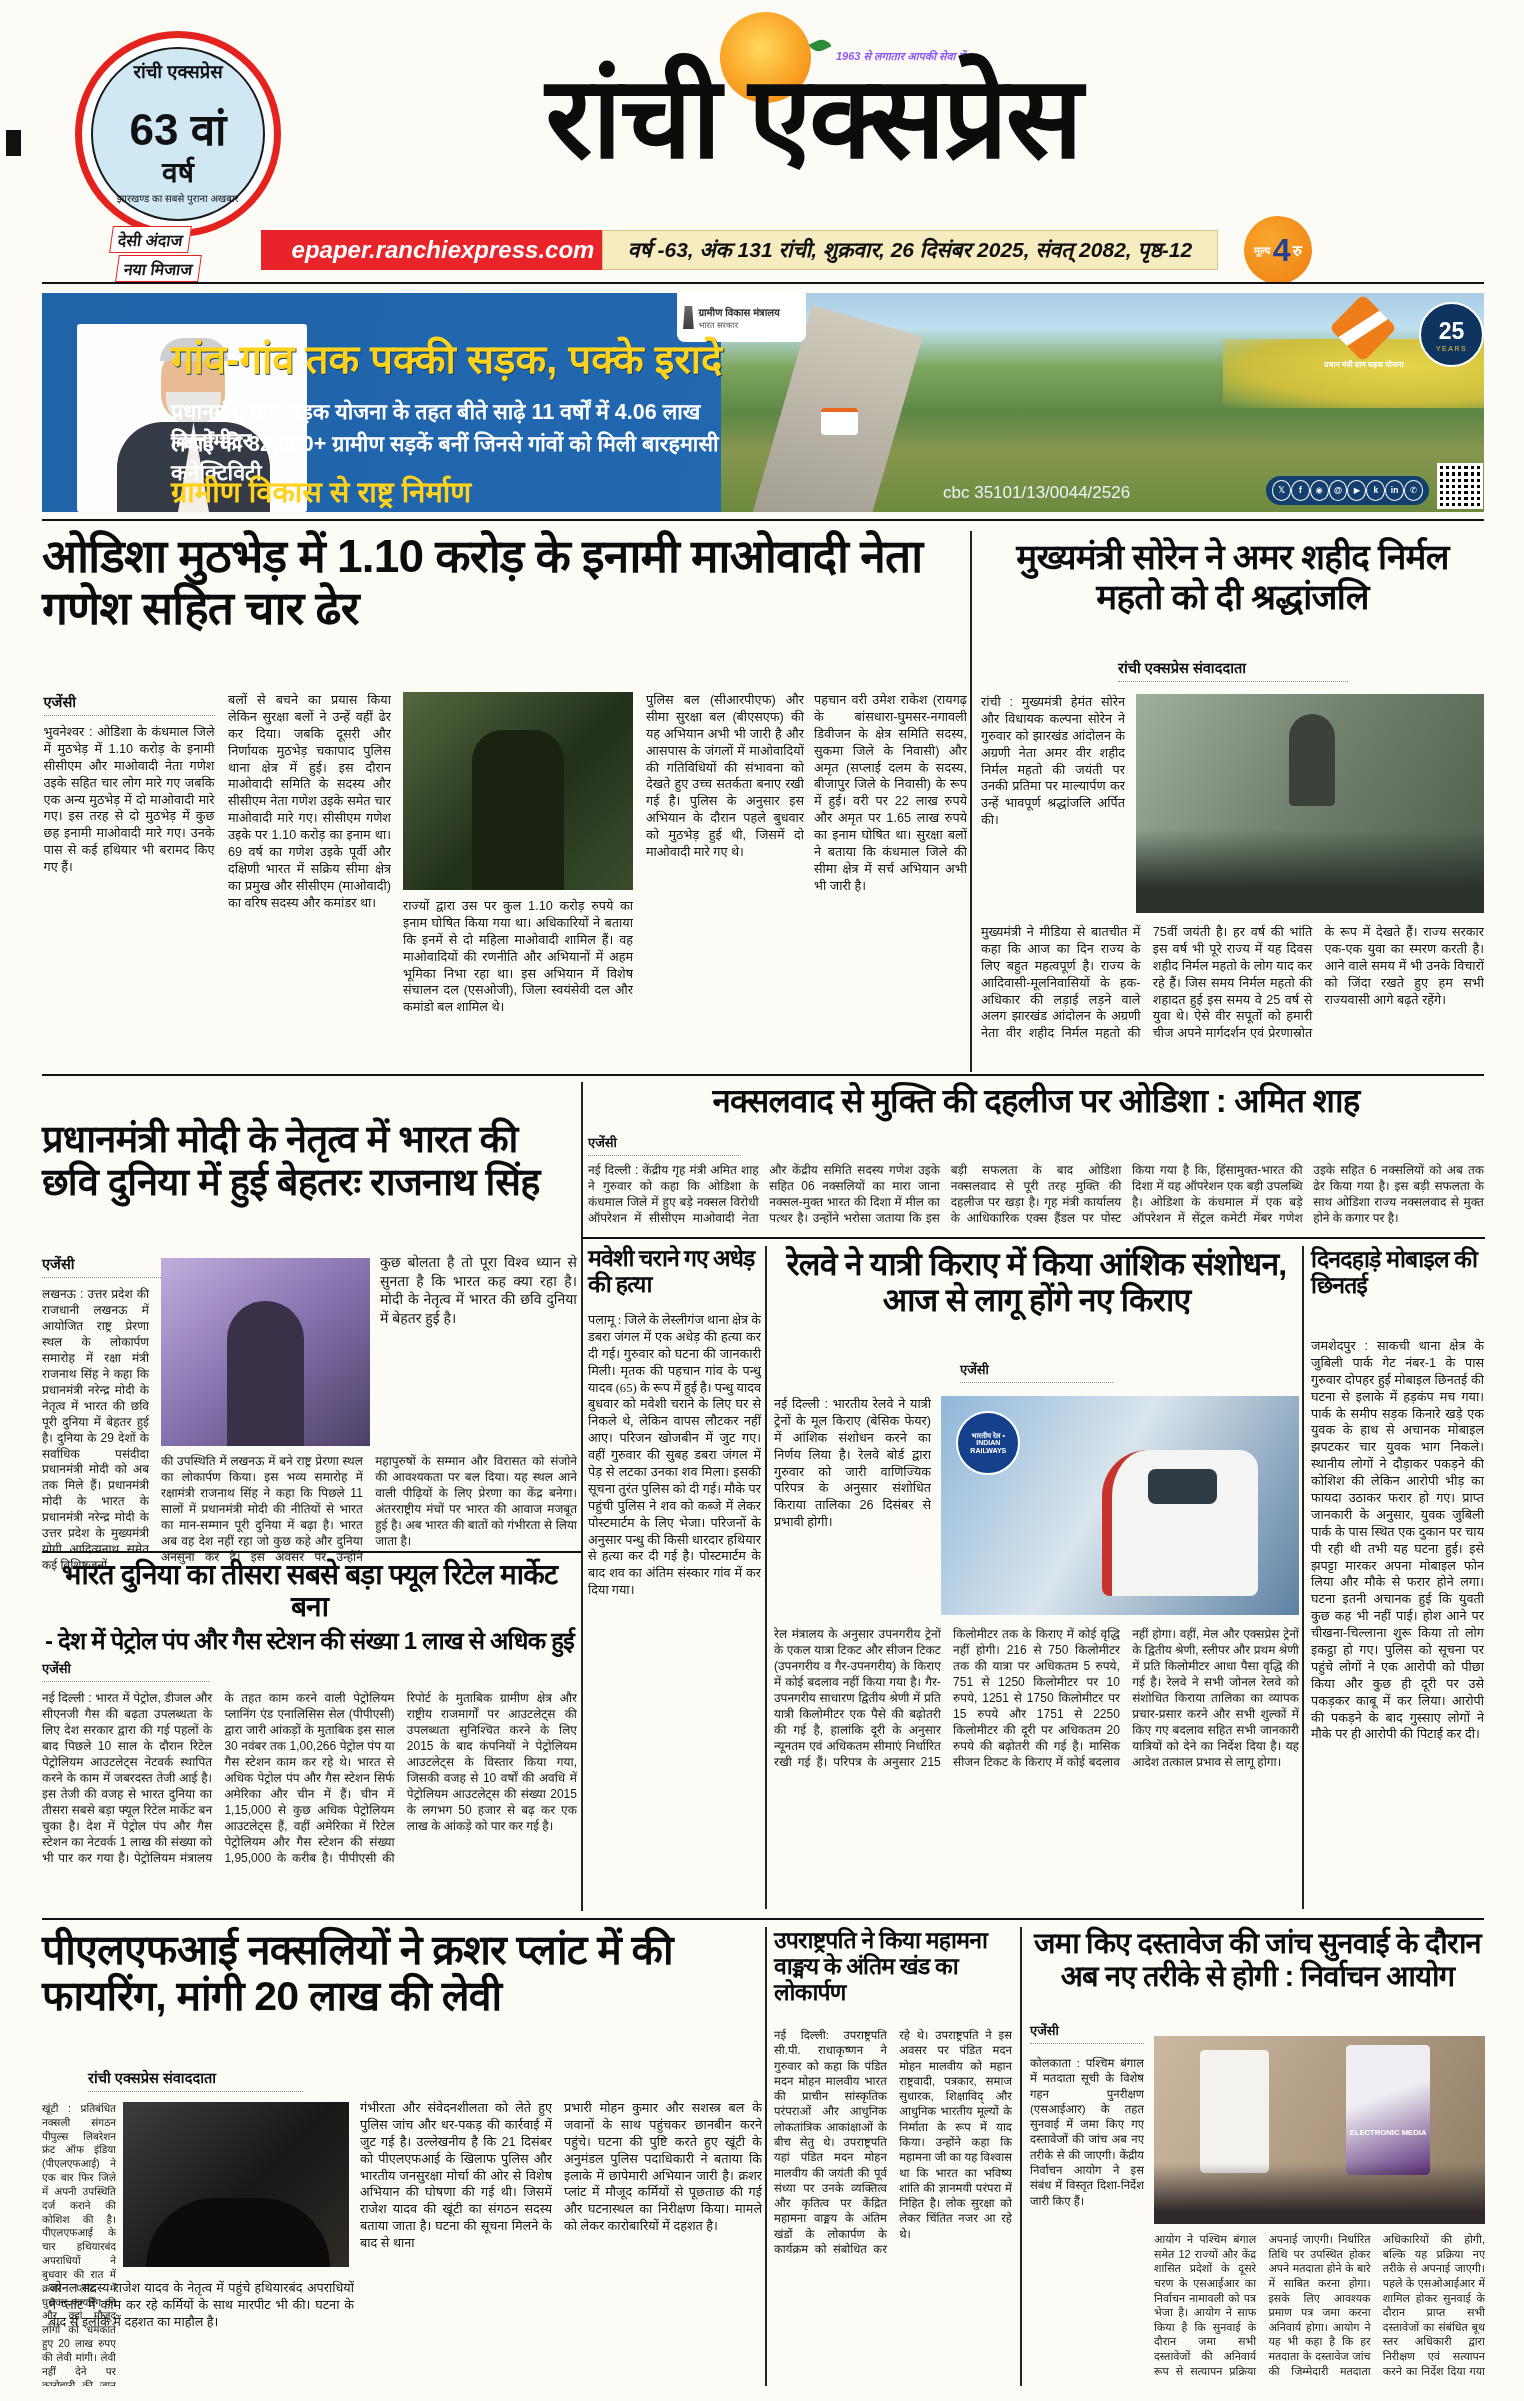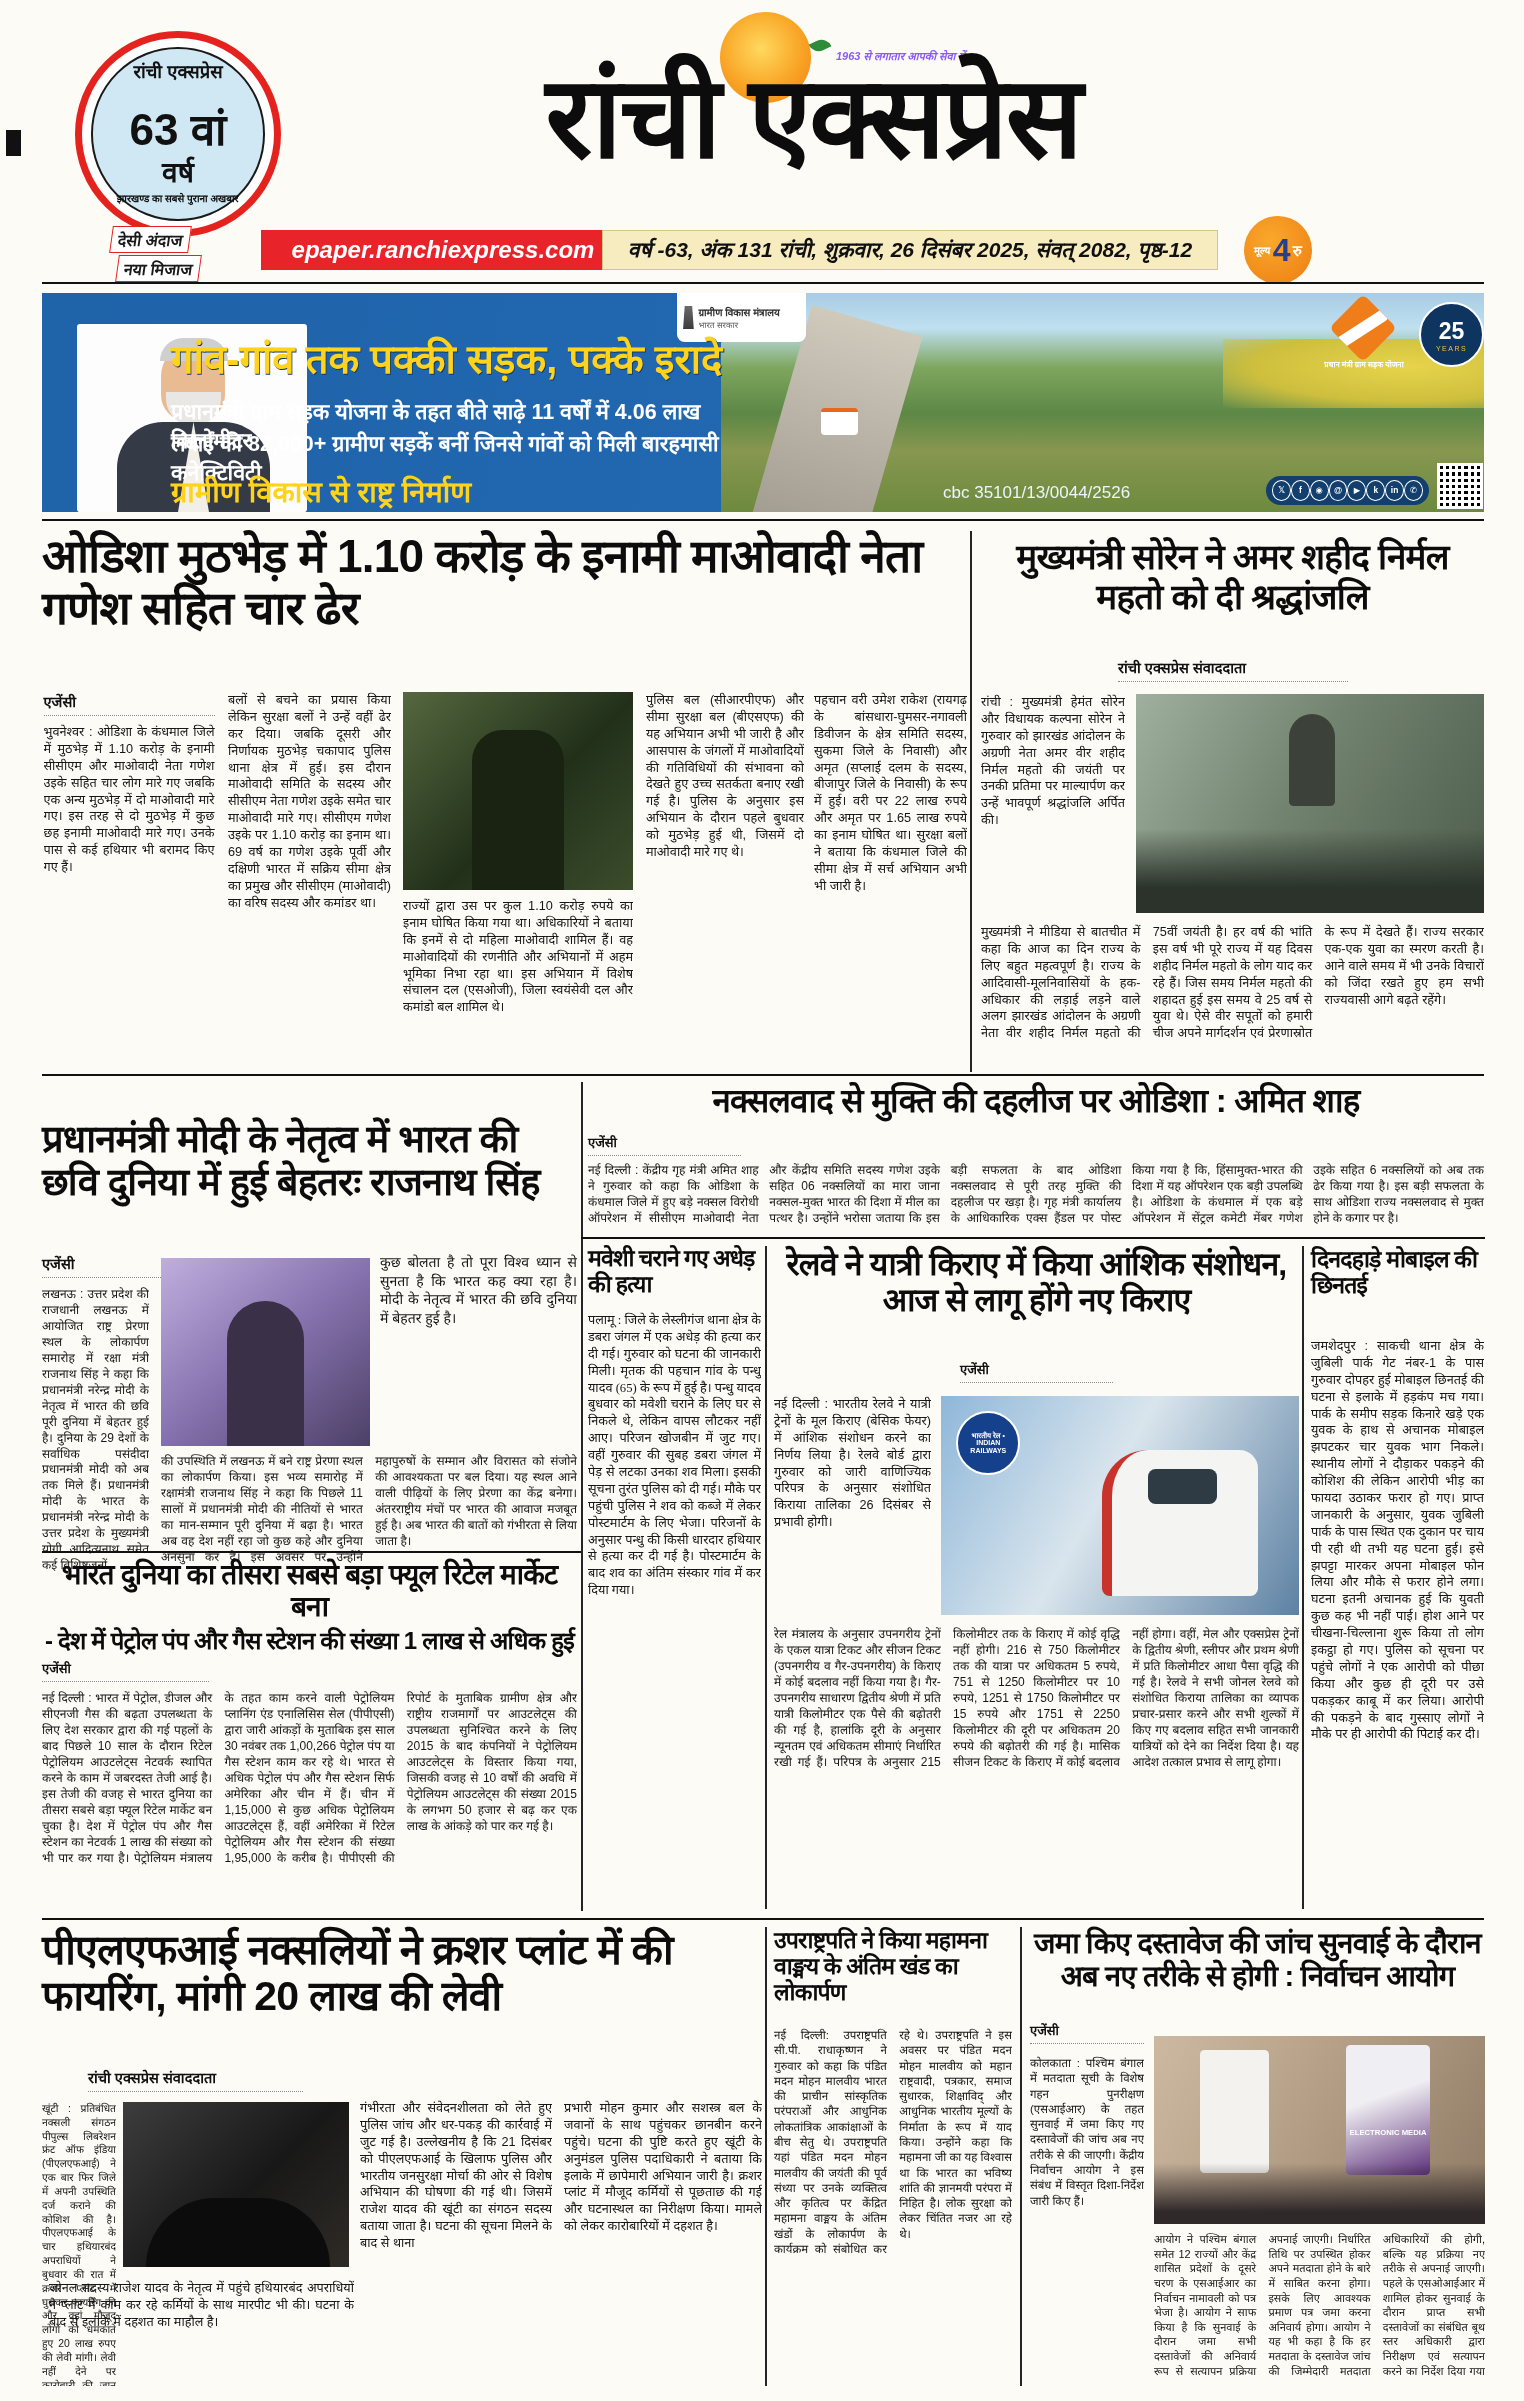--- a/index.html
+++ b/index.html
@@ -44,21 +44,21 @@
 <div class="page">
 
   <div class="abs" style="left:6.1px;top:130px;width:15.3px;height:26px;background:#111;"></div>
 
   <div class="abs" style="left:48px;top:24.6px;width:276px;height:253px;">
     <div class="ring" style="left:27px;top:6.1px;width:192px;height:192px;">
       <div class="ring-in"></div>
       <div class="abs" style="left:0;top:20px;width:100%;text-align:center;font-weight:800;font-size:18.4px;color:#111;">रांची एक्सप्रेस</div>
       <div class="abs" style="left:0;top:60px;width:100%;text-align:center;font-weight:900;font-size:44px;color:#111;">63 वां</div>
       <div class="abs" style="left:0;top:114px;width:100%;text-align:center;font-weight:900;font-size:28px;color:#111;">वर्ष</div>
-      <div class="abs" style="left:7.7px;top:153px;width:176px;text-align:center;font-weight:700;font-size:10px;color:#111;">झारखण्ड का सबसे पुराना अखबार</div>
+      <div class="abs" style="left:7.7px;top:153px;width:176px;text-align:center;font-weight:400;font-size:10px;color:#111;">झारखण्ड का सबसे पुराना अखबार</div>
     </div>
     <div class="ribbon" style="left:63px;top:201px;">देसी अंदाज</div>
     <div class="ribbon" style="left:69px;top:230px;">नया मिजाज</div>
   </div>
 
   <div class="sun" style="left:720px;top:12.3px;width:91px;height:91px;"></div>
   <div class="leaf" style="left:810px;top:40px;"></div>
   <div class="abs" style="left:836px;top:48px;font-size:11px;font-weight:700;font-style:italic;color:#8b5cf6;">1963 से लगातार आपकी सेवा में</div>
 
   <div class="abs hl" style="left:322px;top:44px;width:982px;text-align:center;font-size:114px;letter-spacing:-2.3px;line-height:1.3;">रांची एक्सप्रेस</div>

